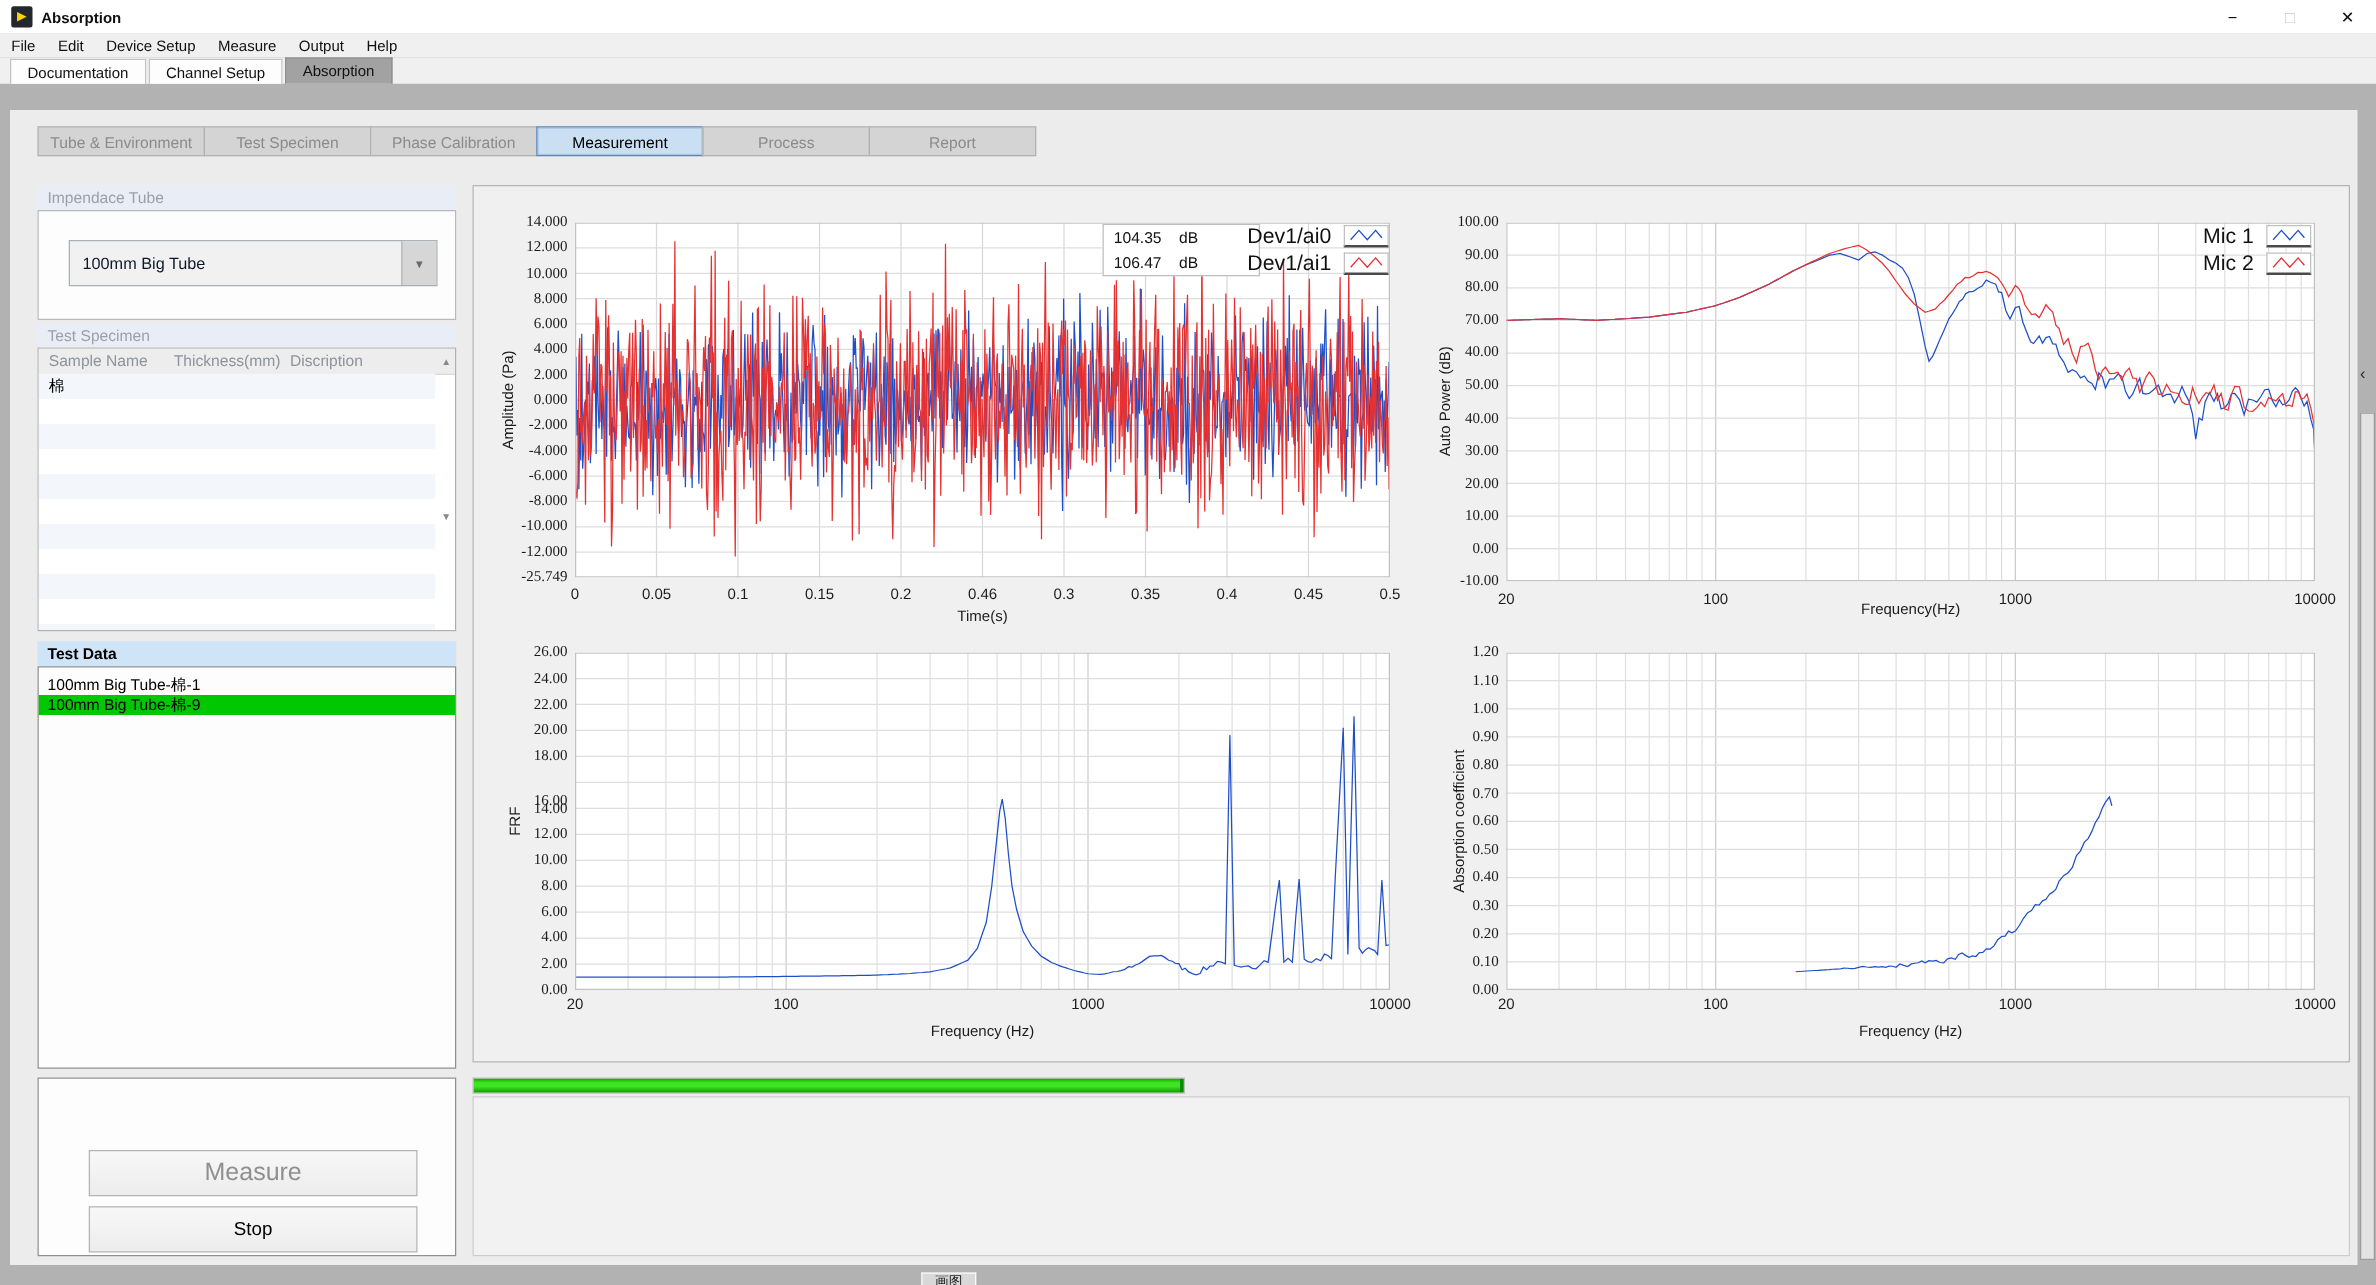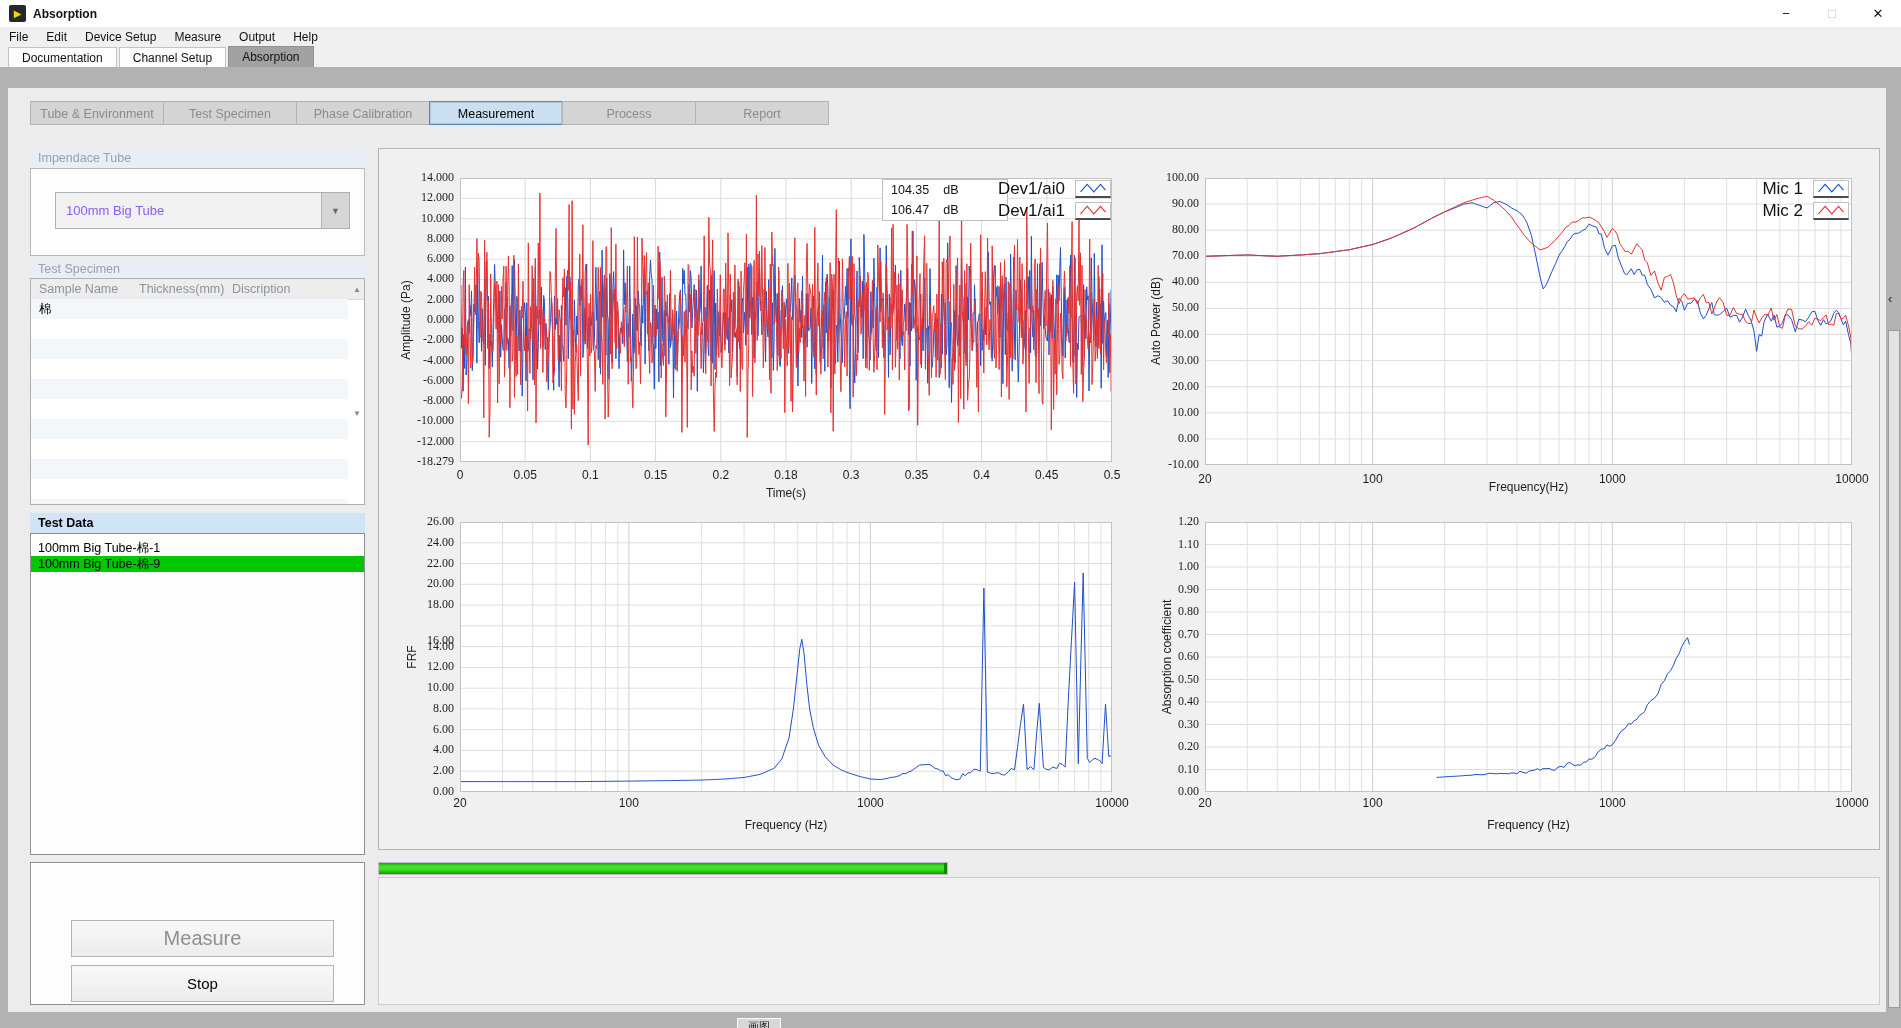--- a/index.html
+++ b/index.html
@@ -21,21 +21,21 @@
   
   #content{position:absolute;left:8px;top:88px;width:1878px;height:924px;background:#ececec;}
   #subtabs{position:absolute;left:22px;top:13px;display:flex;}
   .subtab{width:134px;height:24px;line-height:24px;text-align:center;font-size:12.5px;color:#8b8b8b;background:#d4d4d4;border:1px solid #b2b2b2;margin-right:-1px;box-sizing:border-box;}
   .subtab.active{background:#cbdff2;border:1px solid #5e87b2;color:#000;box-shadow:inset 0 0 0 1px #a8c6e2;text-align:center;}
   
   .group-header{position:absolute;left:22px;width:335px;background:#e9edf6;color:#9aa0ab;font-size:12.5px;display:flex;align-items:center;padding-left:8px;box-sizing:border-box;}
   #imp-header{top:60px;height:20px;}
   #imp-body{position:absolute;left:22px;top:80px;width:335px;height:88px;background:#fdfdfd;border:1px solid #b9b9b9;box-sizing:border-box;}
   #tube-dropdown{position:absolute;left:24px;top:23px;width:295px;height:37px;border:1px solid #a9b0b8;background:#f1f1f1;box-sizing:border-box;}
-  #tube-dropdown .dd-text{position:absolute;left:10px;top:0;height:35px;line-height:35px;font-size:13px;color:#8b5cf6;}
+  #tube-dropdown .dd-text{position:absolute;left:10px;top:0;height:35px;line-height:35px;font-size:13px;color:#0f172a;}
   #tube-dropdown .dd-btn{position:absolute;right:0;top:0;width:27px;height:35px;background:#d6d6d6;border-left:1px solid #b4b4b4;display:flex;align-items:center;justify-content:center;color:#6a6a6a;font-size:9px;}
   #spec-header{top:171px;height:19px;}
   #spec-table{position:absolute;left:22px;top:190px;width:335px;height:227px;background:#fff;border:1px solid #b0b0b0;box-sizing:border-box;}
   #spec-cols{display:flex;height:20px;background:#ededed;border-bottom:1px solid #d9d9d9;font-size:12.5px;color:#8d939b;}
   #spec-cols div{padding-left:8px;line-height:20px;box-sizing:border-box;}
   .col1{width:100px;} .col2{width:93px;} .col3{flex:1;}
   #spec-stripes{position:absolute;left:0;top:20px;right:16px;bottom:0;background:repeating-linear-gradient(180deg,#f3f7fc 0 20px,#ffffff 20px 40px);}
   #spec-row1{position:absolute;left:0;top:20px;height:20px;line-height:20px;padding-left:8px;font-size:12.5px;color:#000;}
   .tbl-arrow{position:absolute;right:3px;font-size:8px;color:#8a8a8a;}
   #spec-up{top:6px;} #spec-down{top:130px;}
@@ -212,27 +212,27 @@
         <div class="tick ytick" style="left:-2px;top:103.14285714285714px;width:66px">6.000</div>
         <div class="tick ytick" style="left:-2px;top:123.42857142857142px;width:66px">4.000</div>
         <div class="tick ytick" style="left:-2px;top:143.71428571428572px;width:66px">2.000</div>
         <div class="tick ytick" style="left:-2px;top:164px;width:66px">0.000</div>
         <div class="tick ytick" style="left:-2px;top:184.28571428571428px;width:66px">-2.000</div>
         <div class="tick ytick" style="left:-2px;top:204.57142857142856px;width:66px">-4.000</div>
         <div class="tick ytick" style="left:-2px;top:224.85714285714286px;width:66px">-6.000</div>
         <div class="tick ytick" style="left:-2px;top:245.14285714285714px;width:66px">-8.000</div>
         <div class="tick ytick" style="left:-2px;top:265.42857142857144px;width:66px">-10.000</div>
         <div class="tick ytick" style="left:-2px;top:285.7142857142857px;width:66px">-12.000</div>
-        <div class="tick ytick" style="left:-2px;top:306px;width:66px">-18.279</div>
+        <div class="tick ytick" style="left:-2px;top:306px;width:66px">-25.749</div>
         <div class="tick xtick" style="left:30px;top:320px;width:80px">0</div>
         <div class="tick xtick" style="left:95.19999999999999px;top:320px;width:80px">0.05</div>
         <div class="tick xtick" style="left:160.4px;top:320px;width:80px">0.1</div>
         <div class="tick xtick" style="left:225.60000000000002px;top:320px;width:80px">0.15</div>
         <div class="tick xtick" style="left:290.8px;top:320px;width:80px">0.2</div>
-        <div class="tick xtick" style="left:356px;top:320px;width:80px">0.18</div>
+        <div class="tick xtick" style="left:356px;top:320px;width:80px">0.46</div>
         <div class="tick xtick" style="left:421.2px;top:320px;width:80px">0.3</div>
         <div class="tick xtick" style="left:486.4px;top:320px;width:80px">0.35</div>
         <div class="tick xtick" style="left:551.6px;top:320px;width:80px">0.4</div>
         <div class="tick xtick" style="left:616.8000000000001px;top:320px;width:80px">0.45</div>
         <div class="tick xtick" style="left:682px;top:320px;width:80px">0.5</div>
       </div>
 
     <div id="c1" class="chart-slot">
         <svg style="position:absolute;left:65px;top:30px" width="647" height="287">
           <rect x="0" y="0" width="647" height="287" fill="#ffffff"></rect>

